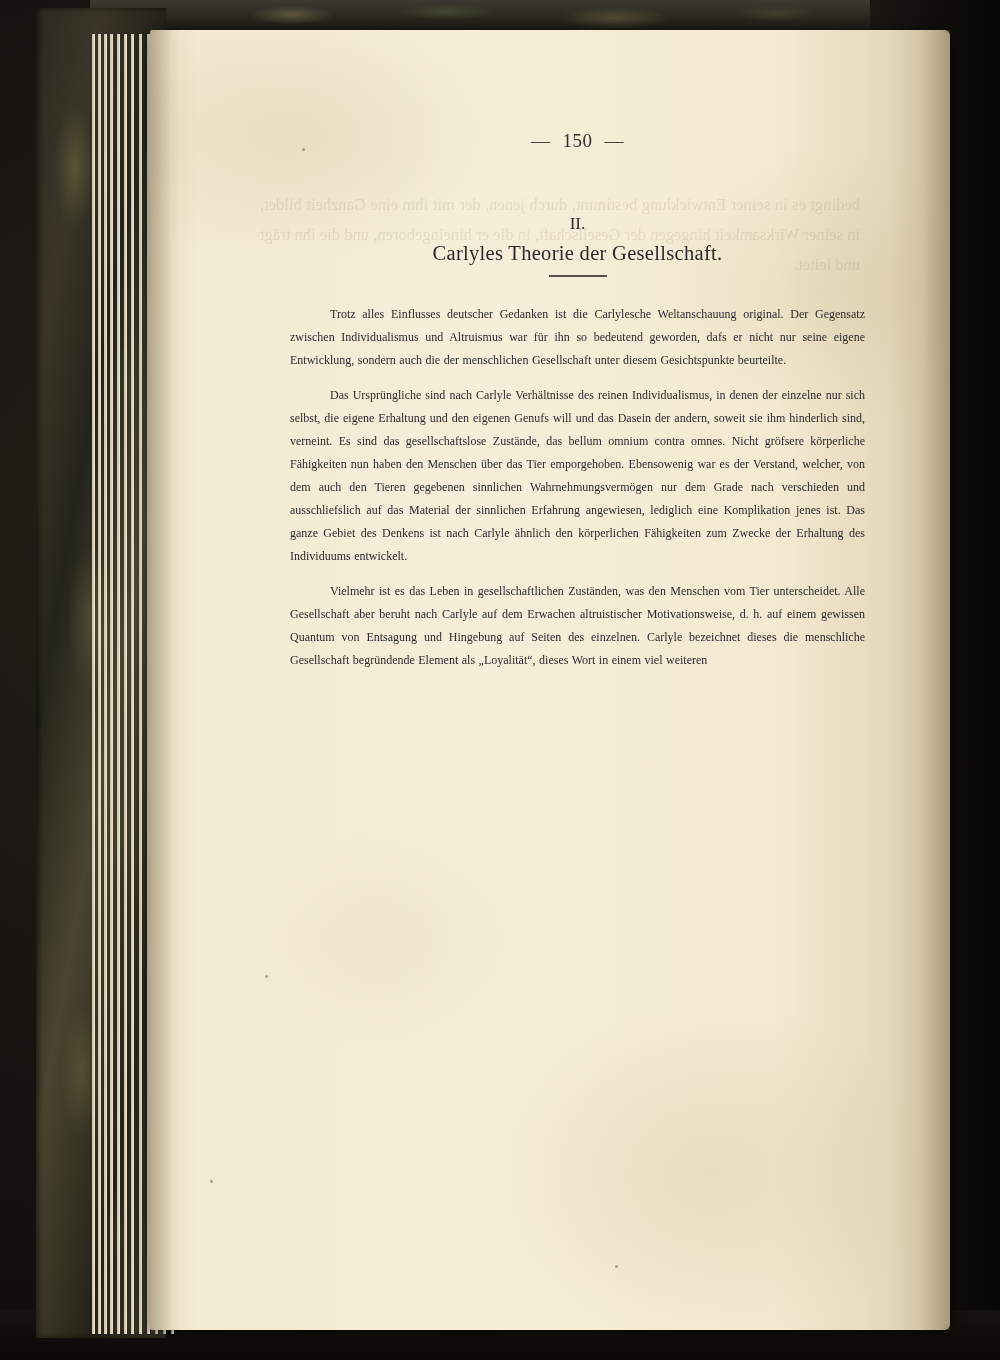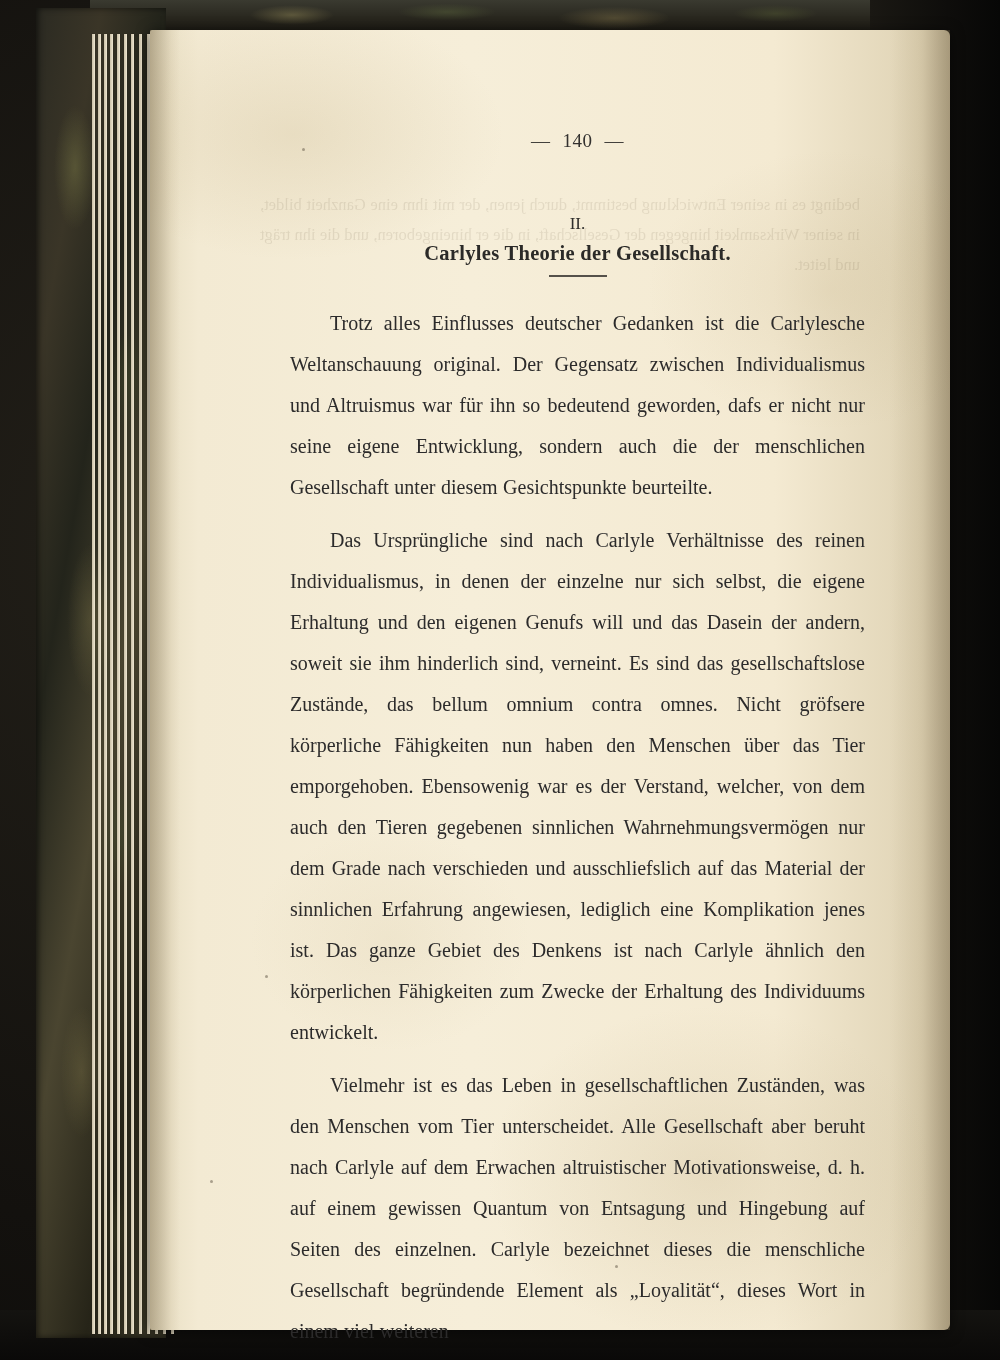--- a/index.html
+++ b/index.html
@@ -178,35 +178,35 @@
 
   .sec-num {
     text-align: center;
     font-size: 17px;
     color: #2f2e2c;
     margin-bottom: 8px;
   }
   .chapter-title {
     text-align: center;
     font-size: 20.5px;
-    font-weight: bold;
+    font-weight: normal;
     letter-spacing: .3px;
     color: #2b2a28;
     margin-bottom: 10px;
   }
   .rule {
     width: 58px;
     height: 1.5px;
     background: #55514a;
     margin: 0 auto 26px auto;
   }
 
   p.body {
-    font-size: 20px;
-    line-height: 41px;
+    font-size: 12px;
+    line-height: 23px;
     text-align: justify;
     text-indent: 40px;
     margin: 12px 0 3px 0;
     color: #2c2b2b;
     word-spacing: .5px;
   }
 
   
   .speck {
     position: absolute;
@@ -255,21 +255,21 @@
     <div class="showthrough">bedingt es in seiner Entwicklung bestimmt, durch jenen, der mit ihm eine Ganzheit bildet, in seiner Wirksamkeit hingegen der Gesellschaft, in die er hineingeboren, und die ihn trägt und leitet.</div>
 
     <div class="speck" style="left:152px; top:118px; width:3px; height:3px;"></div>
     <div class="speck" style="left:60px; top:1150px; width:3px; height:3px;"></div>
     <div class="speck" style="left:465px; top:1235px; width:3px; height:3px;"></div>
     <div class="speck" style="left:115px; top:945px; width:3px; height:3px;"></div>
 
     <div class="content">
 
       <div class="folio">
-        <span class="dash">—</span><span>140</span><span class="dash">—</span>
+        <span class="dash">—</span><span>150</span><span class="dash">—</span>
       </div>
 
       <div class="sec-num">II.</div>
       <div class="chapter-title">Carlyles Theorie der Gesellschaft.</div>
       <div class="rule"></div>
 
       <p class="body">Trotz alles Einflusses deutscher Gedanken ist die Carlylesche Weltanschauung original. Der Gegensatz zwischen Individualismus und Altruismus war für ihn so bedeutend geworden, dafs er nicht nur seine eigene Entwicklung, sondern auch die der menschlichen Gesellschaft unter diesem Gesichtspunkte beurteilte.</p>
       <p class="body">Das Ursprüngliche sind nach Carlyle Verhältnisse des reinen Individualismus, in denen der einzelne nur sich selbst, die eigene Erhaltung und den eigenen Genufs will und das Dasein der andern, soweit sie ihm hinderlich sind, verneint. Es sind das gesellschaftslose Zustände, das bellum omnium contra omnes. Nicht gröfsere körperliche Fähigkeiten nun haben den Menschen über das Tier emporgehoben. Ebensowenig war es der Verstand, welcher, von dem auch den Tieren gegebenen sinnlichen Wahrnehmungsvermögen nur dem Grade nach verschieden und ausschliefslich auf das Material der sinnlichen Erfahrung angewiesen, lediglich eine Komplikation jenes ist. Das ganze Gebiet des Denkens ist nach Carlyle ähnlich den körperlichen Fähigkeiten zum Zwecke der Erhaltung des Individuums entwickelt.</p>
       <p class="body">Vielmehr ist es das Leben in gesellschaftlichen Zuständen, was den Menschen vom Tier unterscheidet. Alle Gesellschaft aber beruht nach Carlyle auf dem Erwachen altruistischer Motivationsweise, d. h. auf einem gewissen Quantum von Entsagung und Hingebung auf Seiten des einzelnen. Carlyle bezeichnet dieses die menschliche Gesellschaft begründende Element als „Loyalität“, dieses Wort in einem viel weiteren</p>
 

